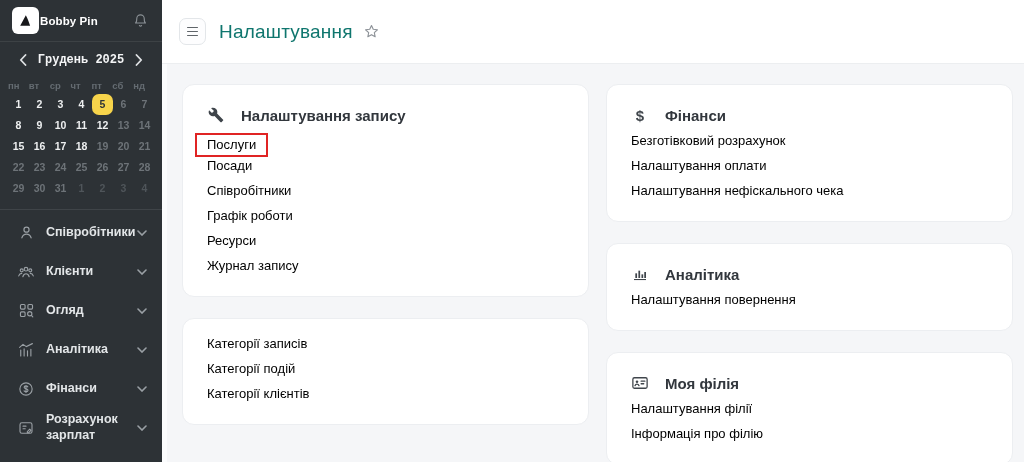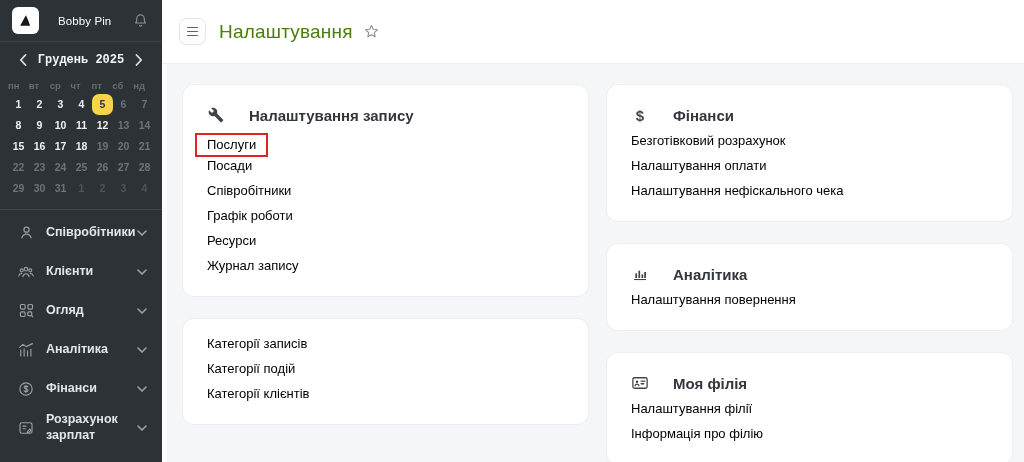--- a/index.html
+++ b/index.html
@@ -4,21 +4,21 @@
 <style>
   * { margin:0; padding:0; box-sizing:border-box; }
   html,body { width:1024px; height:462px; overflow:hidden;
     font-family:"Liberation Sans","DejaVu Sans",sans-serif; background:#f5f6f8; }
   .app { display:flex; width:1024px; height:462px; }
 
   
   .sidebar { width:162px; min-width:162px; height:462px; background:#2d3236; color:#e8eaec; display:flex; flex-direction:column; }
   .brand { height:42px; display:flex; align-items:center; padding:0 12px; border-bottom:1px solid rgba(255,255,255,.08); }
   .logo { width:27px; height:27px; background:#fff; border-radius:6px; display:flex; align-items:center; justify-content:center; }
-  .brand-name { font-size:11.5px; font-weight:400; color:#fff; margin-left:19px; flex:1; letter-spacing:.1px; }
+  .brand-name { font-size:11.5px; font-weight:700; color:#fff; margin-left:1px; flex:1; letter-spacing:.1px; }
   .bell-btn { display:flex; align-items:center; justify-content:center; width:20px; height:20px; cursor:pointer; }
 
   .cal-nav { height:24px; margin-top:6px; display:flex; align-items:center; padding:0 14px; }
   .cal-nav-btn { width:18px; height:18px; display:flex; align-items:center; justify-content:center; cursor:pointer; }
   .cal-month { flex:1; text-align:center; font-size:12px; font-weight:600; color:#f4f5f6;font-family:Liberation Mono, monospace; }
   .cal-weekdays, .cal-week { display:grid; grid-template-columns:repeat(7,1fr); padding:0 8px; }
   .cal-weekdays { margin-top:5px; height:17px; }
   .wd { text-align:left; font-size:9.5px; font-weight:600; color:#646b71; line-height:17px; }
   .cal-week { height:21px; }
   .day { text-align:center; font-size:10.5px; font-weight:700; line-height:21px; cursor:pointer; }
@@ -33,28 +33,28 @@
   .menu-item { height:39px; display:flex; align-items:center; padding:0 15px 0 17px; cursor:pointer; }
   .mi-icon { width:18px; height:18px; display:flex; align-items:center; justify-content:center; }
   .mi-label { flex:1; font-size:12.5px; font-weight:600; color:#e3e6e8; margin-left:11px; line-height:1.25; }
   .mi-chev { display:flex; align-items:center; }
 
   
   .main { flex:1; display:flex; flex-direction:column; position:relative; }
   .topbar { height:64px; background:#fff; border-bottom:1px solid #eceef0; display:flex; align-items:center; padding-left:17px; }
   .hamburger { width:27px; height:27px; border:1px solid #e3e6e9; border-radius:7px; background:#fdfdfe; display:flex; flex-direction:column; align-items:center; justify-content:center; gap:2.5px; cursor:pointer; }
   .hamburger i { display:block; width:11px; height:1.6px; background:#5f6469; border-radius:1px; }
-  .page-title { font-size:19px; font-weight:500; color:#4d7c0f; margin-left:13px; letter-spacing:.2px; }
+  .page-title { font-size:19px; font-weight:500; color:#0f766e; margin-left:13px; letter-spacing:.2px; }
   .star-btn { margin-left:10px; display:flex; align-items:center; cursor:pointer; }
 
   .content { flex:1; background:#f5f6f8; padding:20px 11px 0 20px; display:flex; gap:17px; overflow:hidden; }
   .scroll-strip { position:absolute; left:0; top:64px; bottom:0; width:5px; background:#fbfcfd; }
   .col { width:407px; display:flex; flex-direction:column; gap:21px; }
   .card { background:#fff; border:1px solid #eceef1; border-radius:12px; padding:17px 24px 13px; }
-  .card-title { display:flex; align-items:center; gap:24px; height:26px; margin-bottom:5px; font-size:15px; font-weight:700; color:#32373d; }
+  .card-title { display:flex; align-items:center; gap:16px; height:26px; margin-bottom:5px; font-size:15px; font-weight:700; color:#32373d; }
   .ci { width:18px; display:flex; align-items:center; justify-content:center; color:#3f454b; }
   .ci .dollar { font-size:15px; font-weight:700; color:#3f454b; }
   .card-link { height:25px; display:flex; align-items:flex-start; font-size:13px; color:#000000; cursor:pointer; }
   .card-link .hl { border:2px solid var(--hl,#e02424); padding:2px 10px 3px; margin-left:-12px; }
 </style>
 </head>
 <body>
 
 <div class="app">
 

